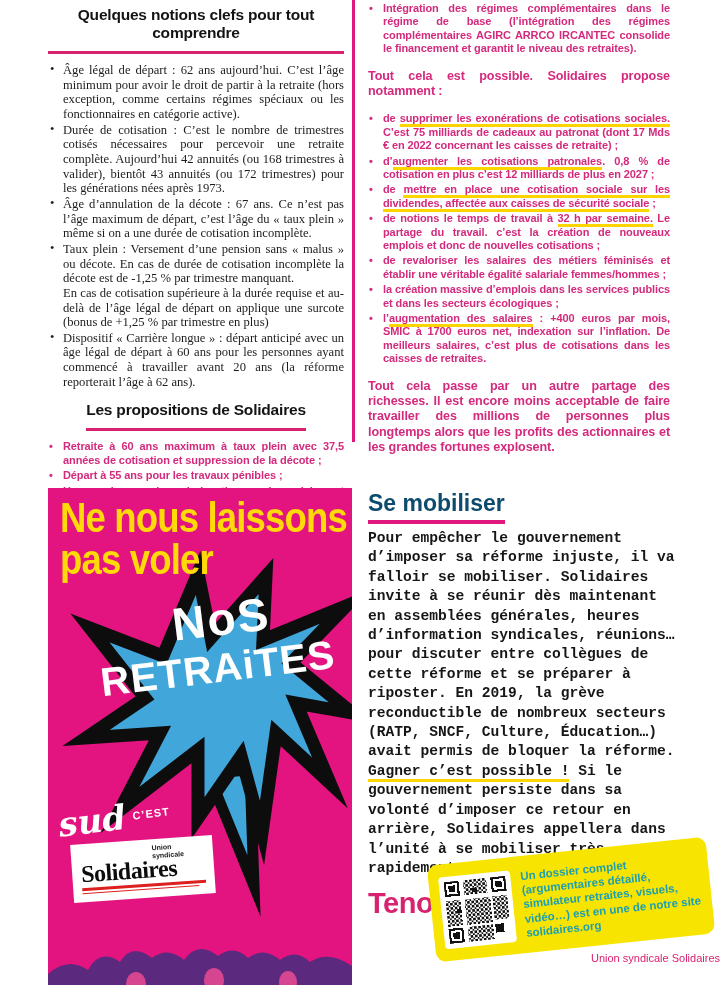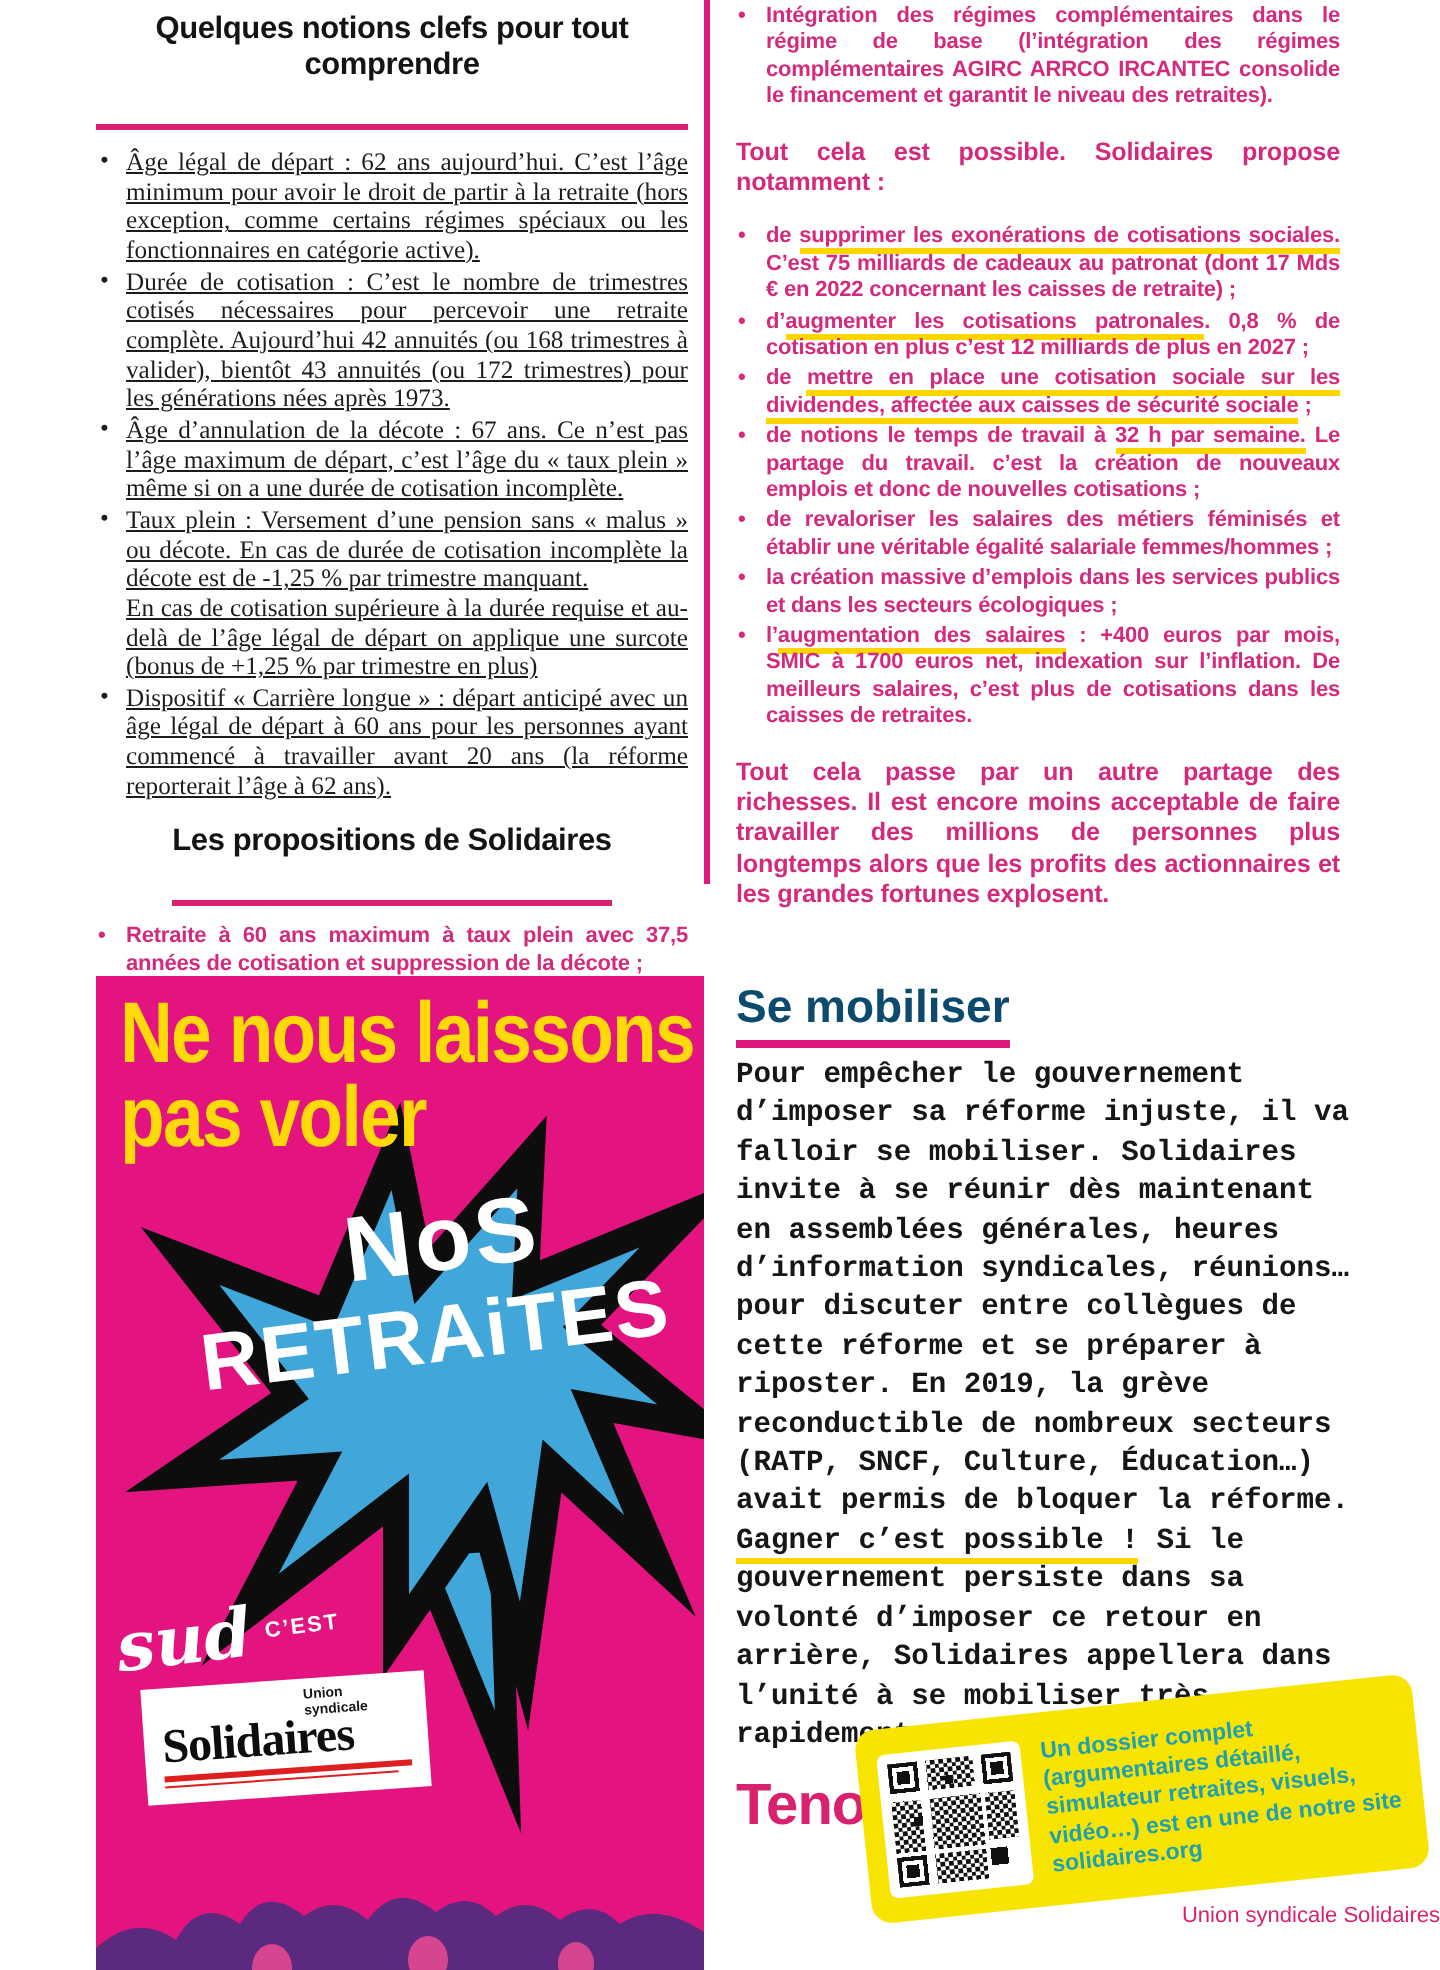--- a/index.html
+++ b/index.html
@@ -10,25 +10,25 @@
   }
 
   
   #col-left  { position:absolute; left:48px;  top:6px; width:296px; }
   #col-divider { position:absolute; left:352px; top:0; width:3px; height:442px; background:#e0187e; }
   #col-right { position:absolute; left:368px; top:2px; width:302px; }
 
   .section-title { text-align:center; margin:0 0 9px 0; }
   .section-title span {
     display:inline-block; font-size:15.5px; font-weight:bold; color:#141414;
-    border-bottom:3px solid #d8216f; padding-bottom:20px; letter-spacing:-0.2px;
+    border-bottom:3px solid #d8216f; padding-bottom:9px; letter-spacing:-0.2px;
   }
 
   .serif-list { font-family:"Liberation Serif", serif; font-size:12.6px; line-height:1.165;
-    color:#1c1c1c; text-align:justify;text-decoration:underline; }
+    color:#1c1c1c; text-align:justify; }
   .serif-list .item { position:relative; padding-left:15px; margin-bottom:1px; white-space:pre-line; }
   .serif-list .item::before { content:"\2022"; position:absolute; left:2px; top:-1px; color:#1c1c1c; }
   .pink-list { font-size:11px; font-weight:bold; line-height:1.22; color:#d42a7d;
     text-align:justify; letter-spacing:-0.1px; }
   .pink-list .item { position:relative; padding-left:15px; margin-bottom:2px; }
   .pink-list .item::before { content:"\2022"; position:absolute; left:1px; top:0; }
 
   .prop-title { margin-top:12px; }
   #propositions-list { margin-top:2px; }
 

